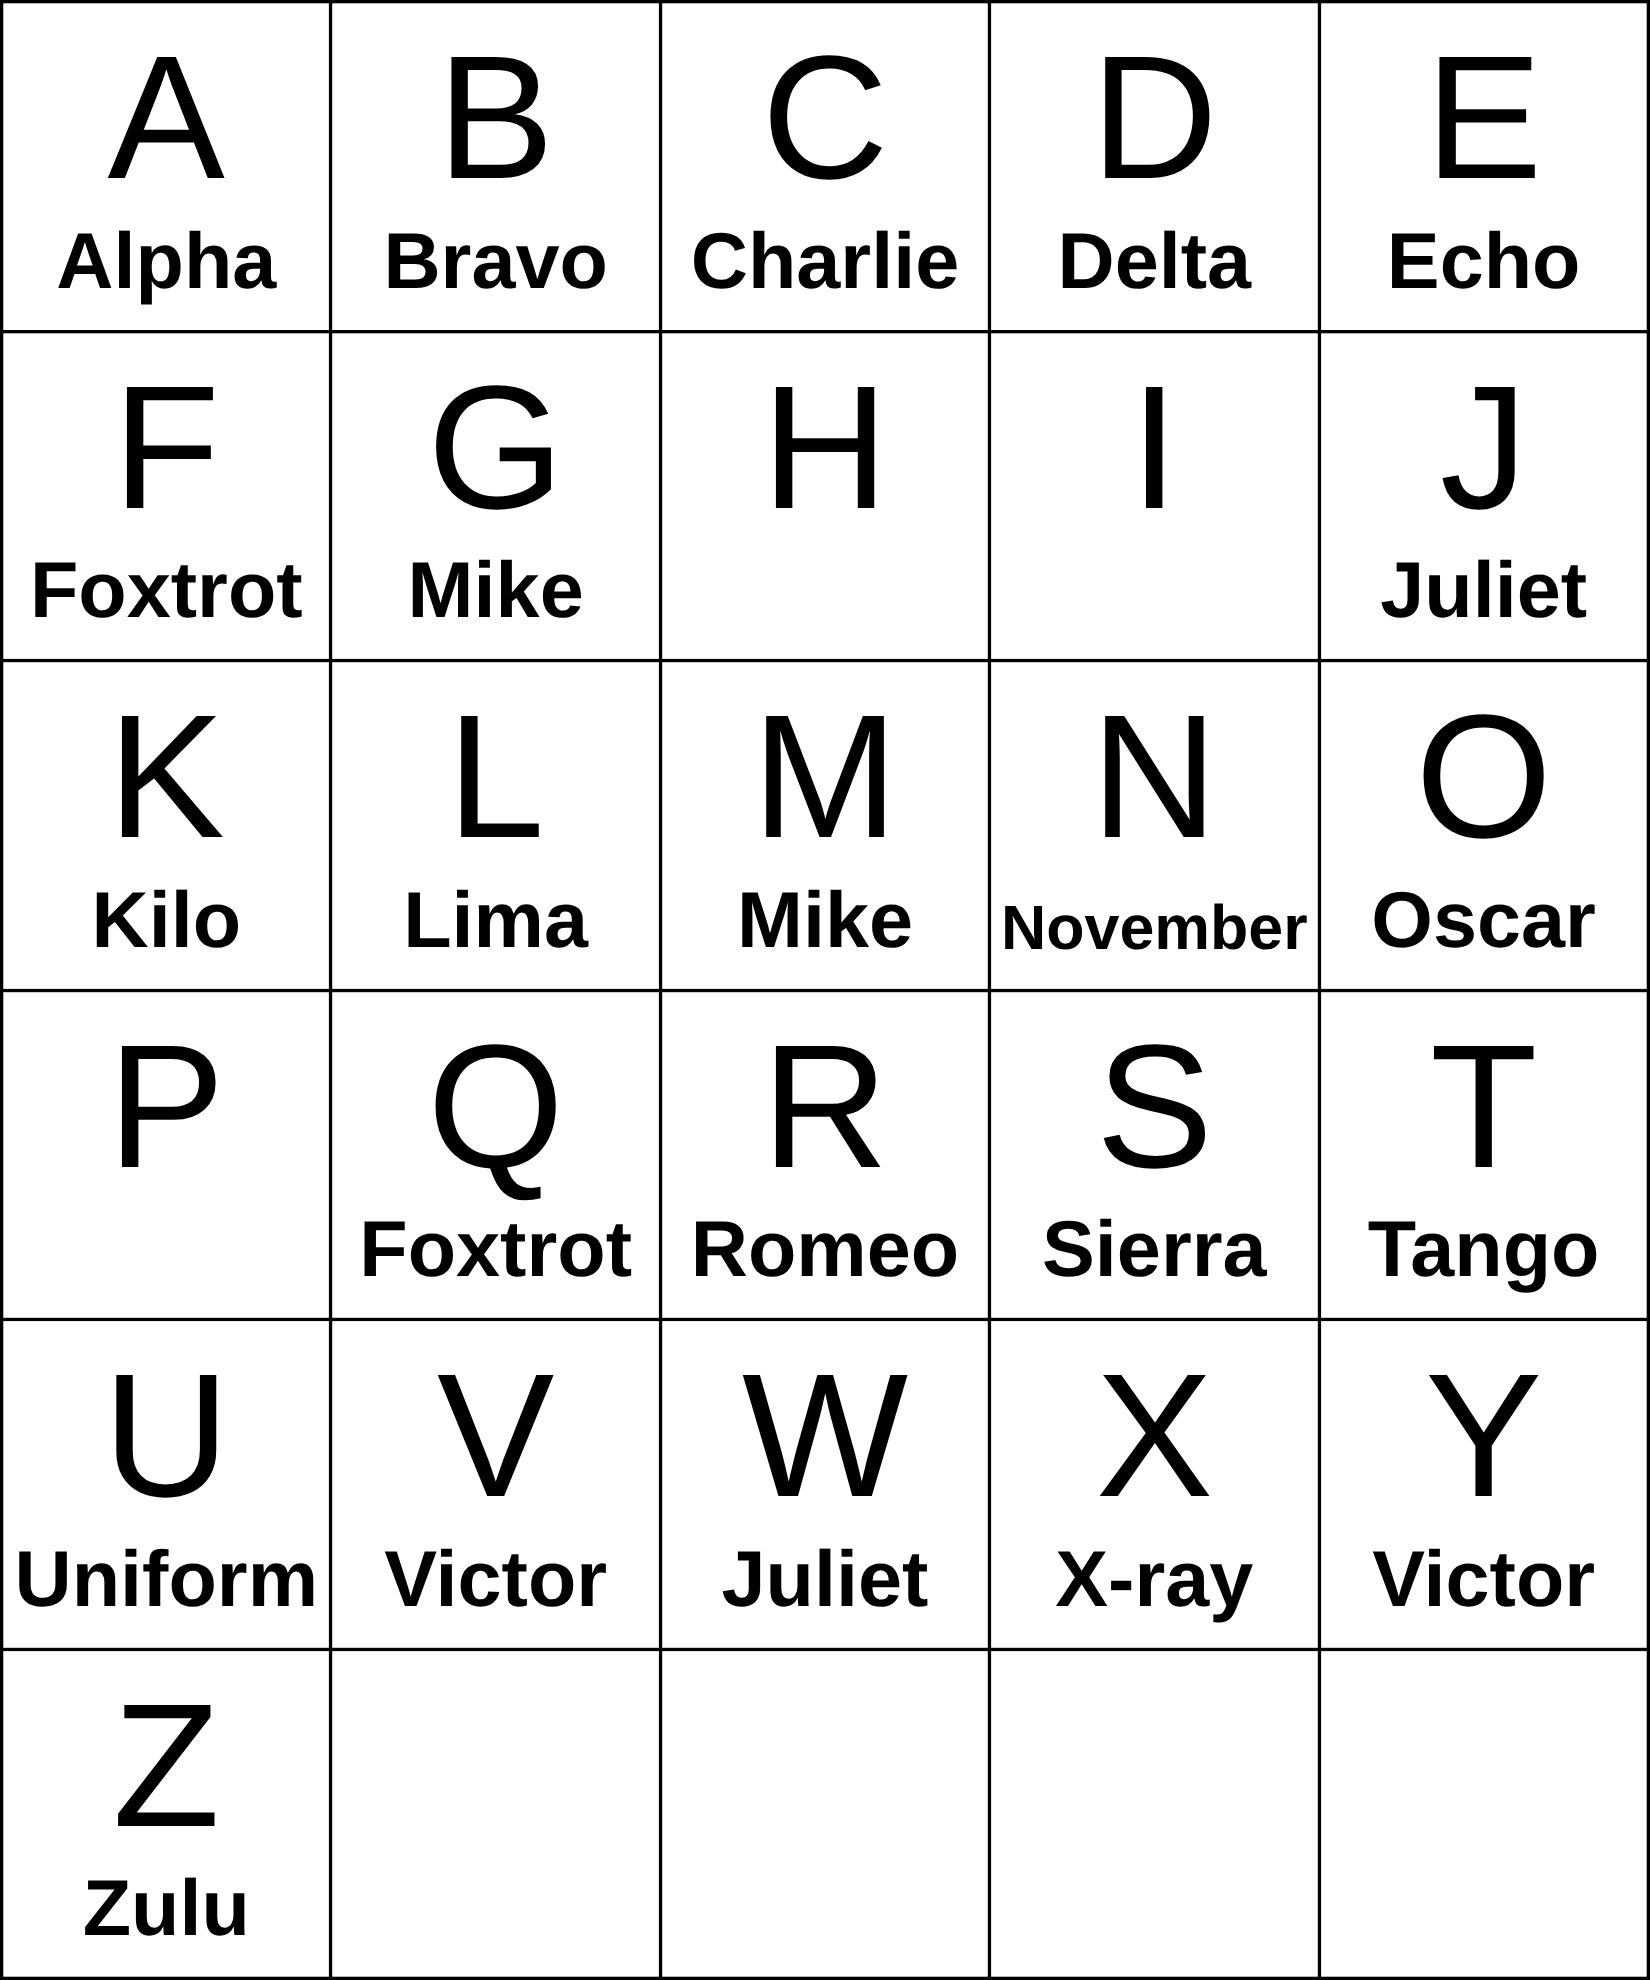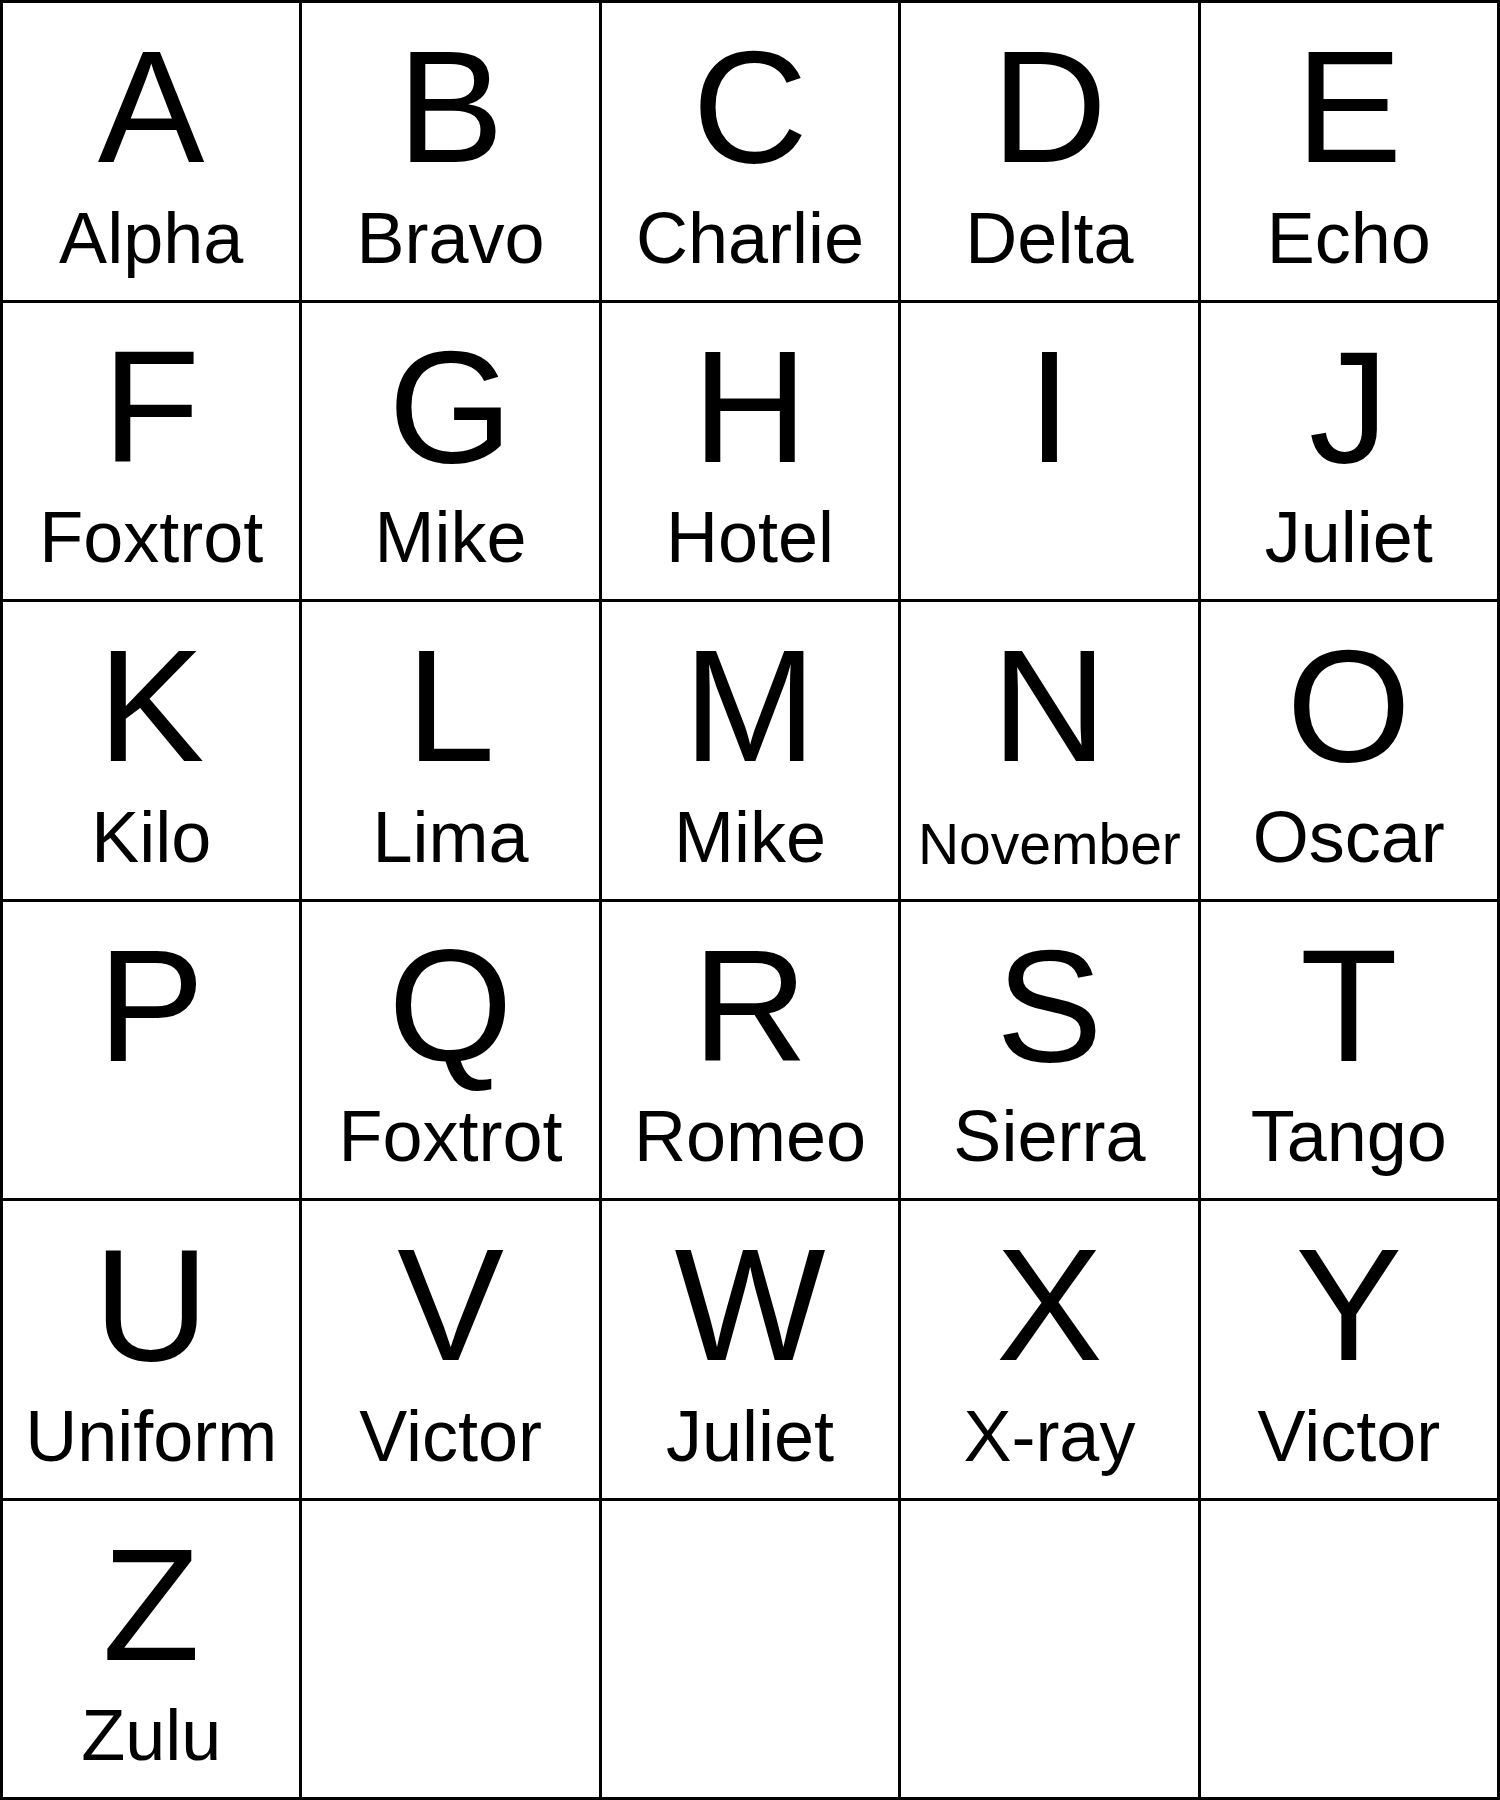--- a/index.html
+++ b/index.html
@@ -34,21 +34,21 @@
   .cell .letter {
     font-size: 160px;
     line-height: 1;
     font-weight: 500;
     letter-spacing: 0;
     white-space: nowrap;
   }
   .cell .word {
     font-size: 72px;
     line-height: 1;
-    font-weight: 400;
+    font-weight: 700;
     white-space: nowrap;
   }
   .cell .word.sm {
     font-size: 57px;   
   }
 </style>
 </head>
 <body>
 
 <div class="sheet">
@@ -75,21 +75,20 @@
     <div class="cell">
       <div class="letter">F</div>
       <div class="word">Foxtrot</div>
     </div>
     <div class="cell">
       <div class="letter">G</div>
       <div class="word">Mike</div>
     </div>
     <div class="cell">
       <div class="letter">H</div>
-      <div class="word">Hotel</div>
     </div>
     <div class="cell">
       <div class="letter">I</div>
     </div>
     <div class="cell">
       <div class="letter">J</div>
       <div class="word">Juliet</div>
     </div>
     <div class="cell">
       <div class="letter">K</div>

